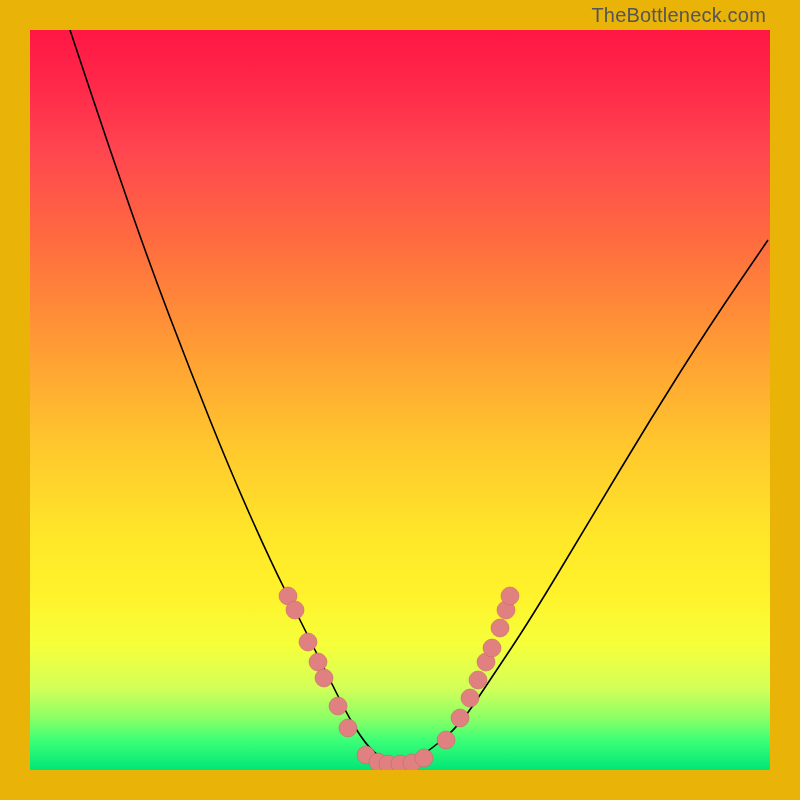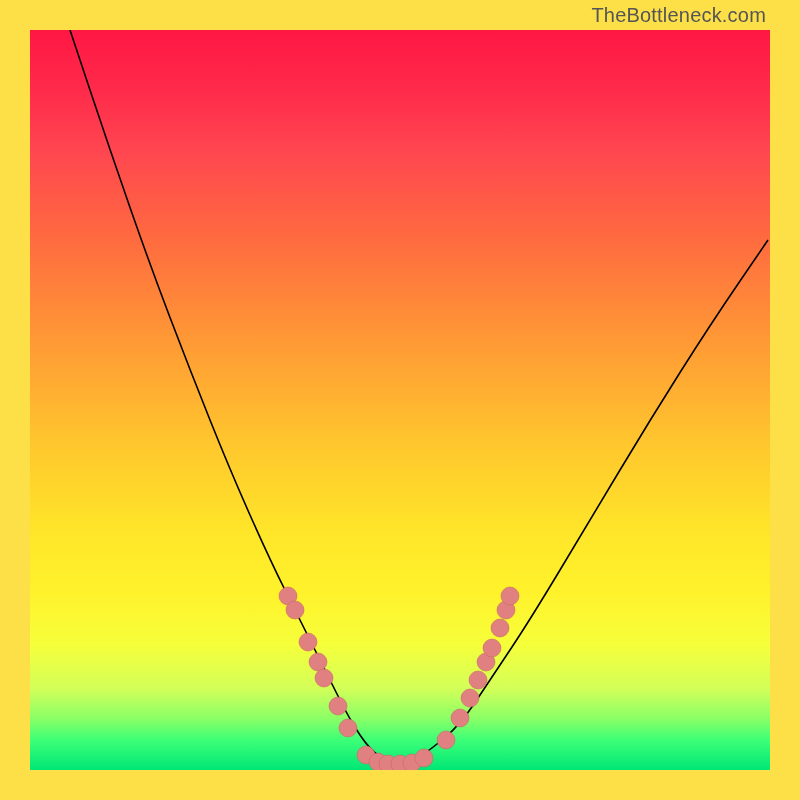--- a/index.html
+++ b/index.html
@@ -8,21 +8,21 @@
     width: 800px;
     height: 800px;
     background: #000;
     font-family: Arial, Helvetica, sans-serif;
     overflow: hidden;
   }
   .frame {
     position: relative;
     width: 800px;
     height: 800px;
-    background: #fde047;
+    background: #eab308;
   }
   .plot-area {
     position: absolute;
     left: 30px;
     top: 30px;
     width: 740px;
     height: 740px;
     
     background: linear-gradient(
       to bottom,

